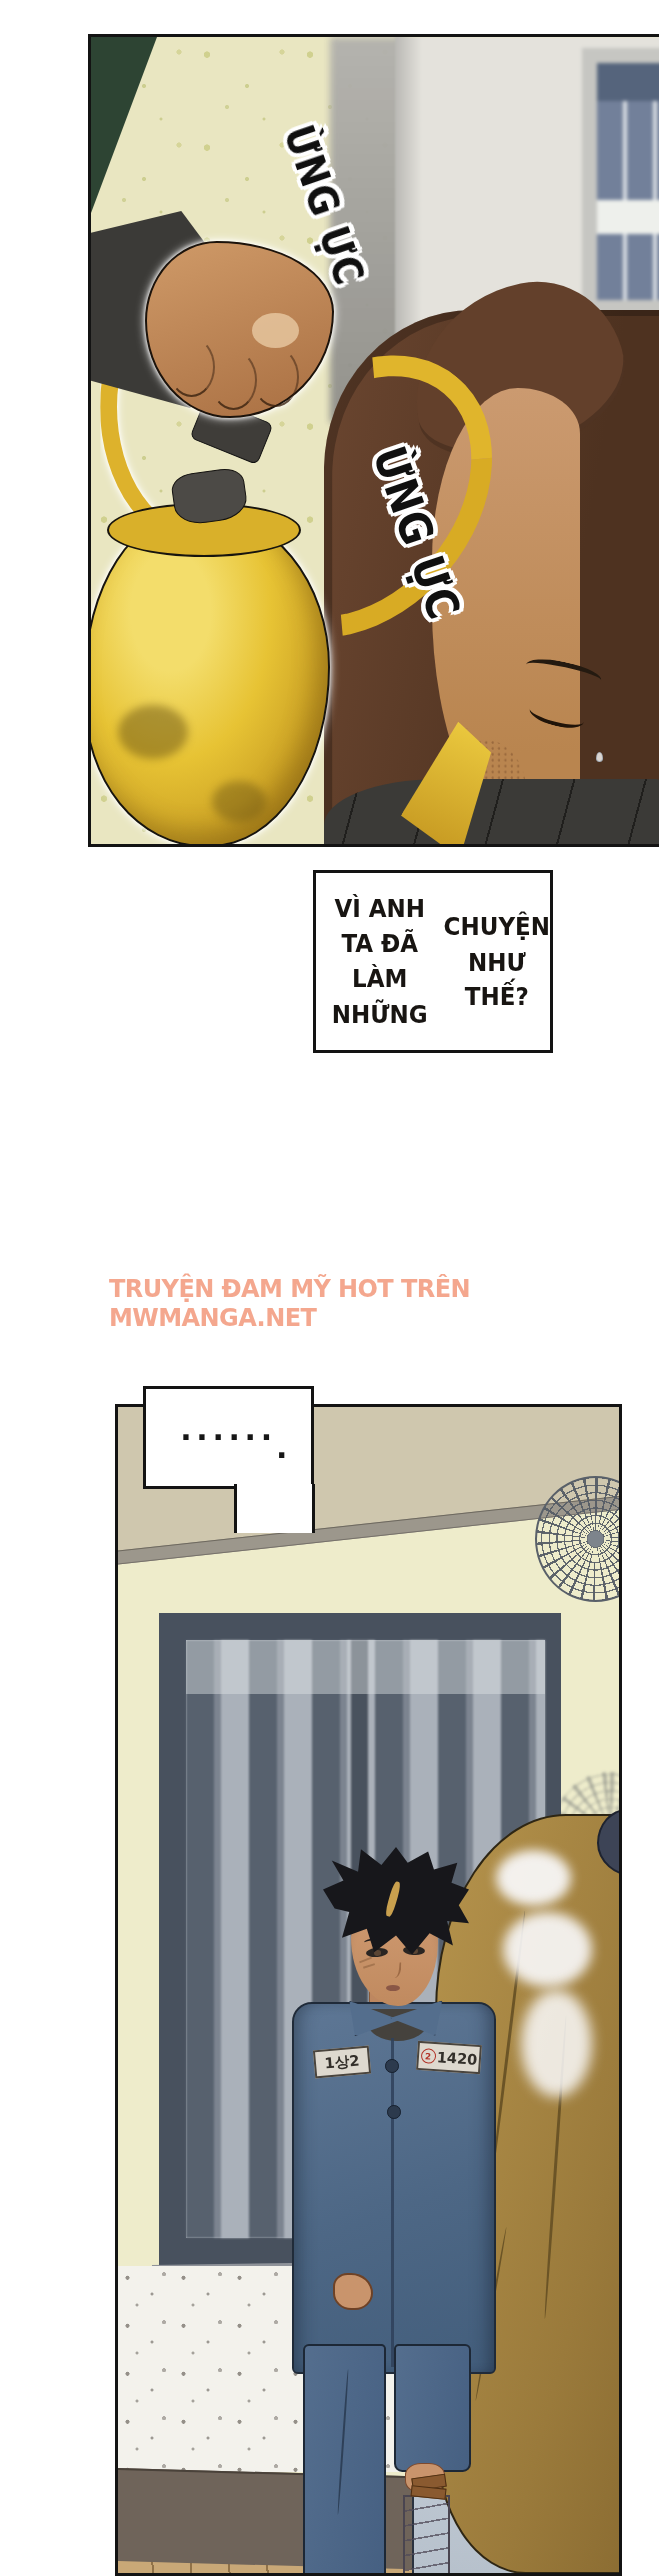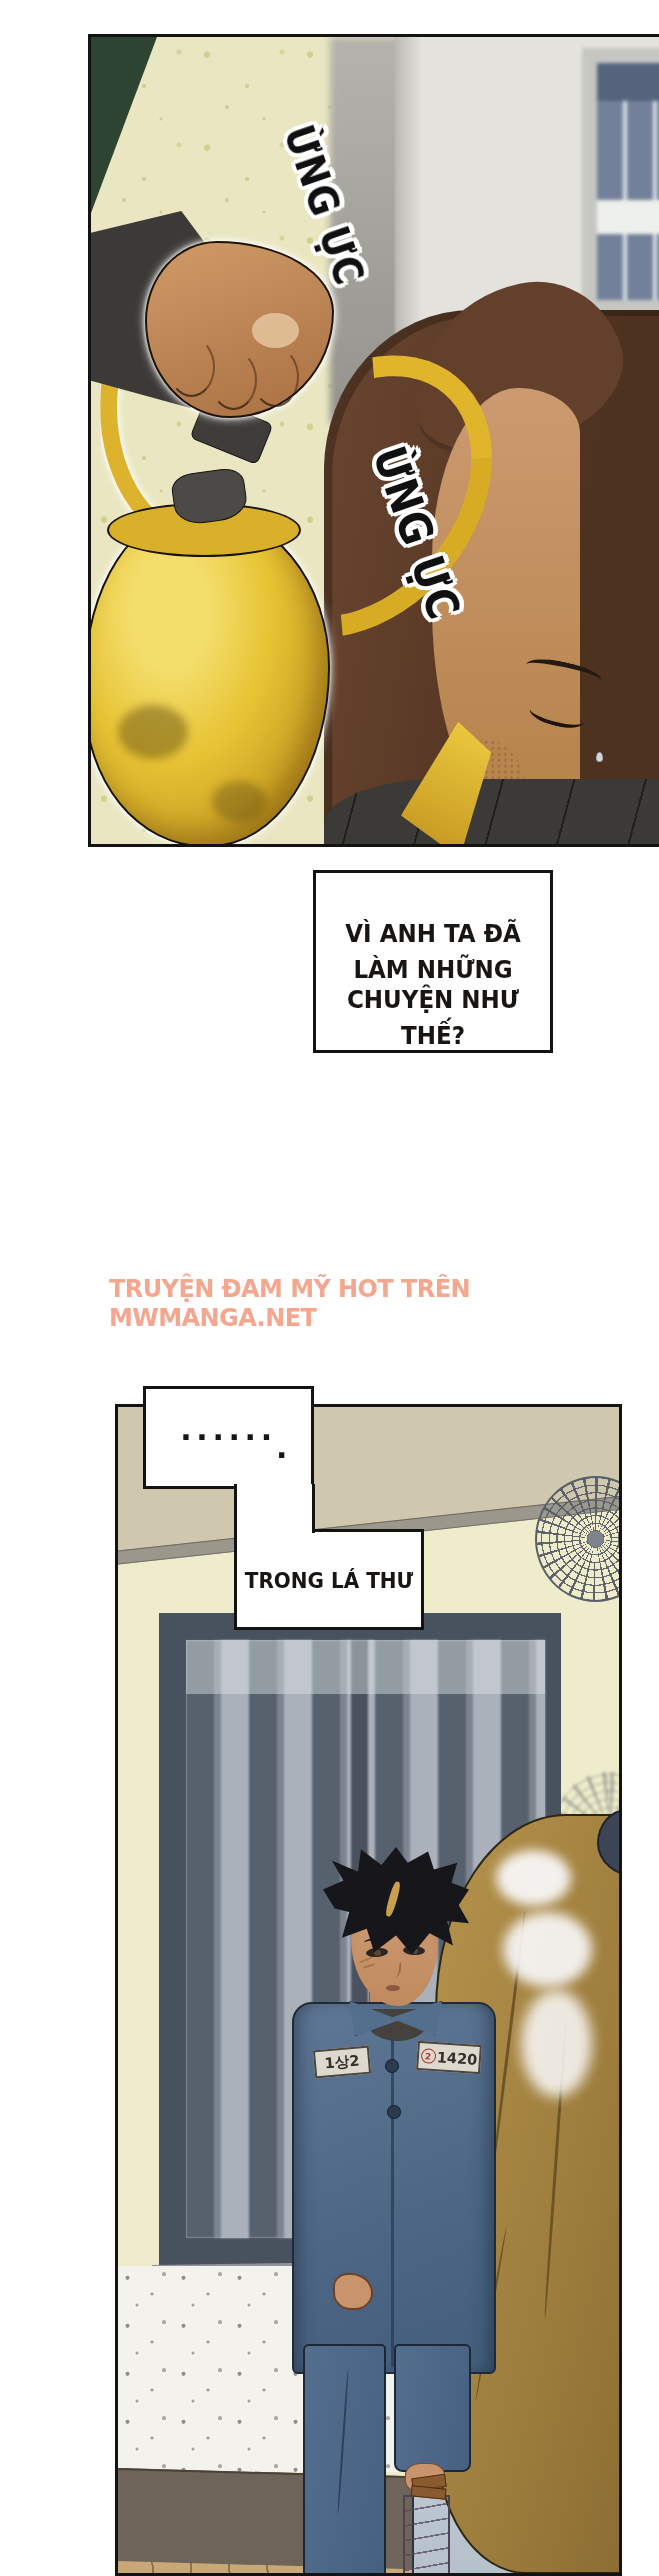--- a/index.html
+++ b/index.html
@@ -119,21 +119,21 @@
         <div class="abs" style="left:105px;top:104px;width:43px;height:56px;border:2.3px solid rgba(58,34,16,0);border-bottom-color:rgba(58,34,16,.8);border-right-color:rgba(58,34,16,.5);border-radius:50%;"></div>
         <div class="abs" style="left:105px;top:70px;width:47px;height:35px;background:#e9c9a2;border-radius:50%;opacity:.8;"></div>
       </div>
 
       <div class="sfx" style="left:229px;top:82px;font-size:36px;transform:rotate(71deg) scaleY(1.15);">ỪNG ỰC</div>
       <div class="sfx" style="left:321px;top:403px;font-size:39px;transform:rotate(71deg) scaleY(1.15);">ỪNG ỰC</div>
     </div>
   </div>
 
 
-  <div class="caption-box" style="left:313px;top:870px;width:240px;height:183px;flex-direction:column;line-height:1.42;justify-content:flex-end;">
+  <div class="caption-box" style="left:313px;top:870px;width:240px;height:183px;line-height:1.42;justify-content:flex-end;">
     <span class="caption-text" style="font-size:23px;">VÌ ANH TA ĐÃ LÀM NHỮNG</span>
     <span class="caption-text" style="font-size:23px;">CHUYỆN NHƯ THẾ?</span>
   </div>
 
   <div id="watermark">TRUYỆN ĐAM MỸ HOT TRÊN MWMANGA.NET</div>
 
   <div id="panel-bottom" class="panel speckle-cream">
     <div class="panel-inner">
 
       <div class="abs" style="left:-1.2px;top:-1.2px;width:503px;height:176px;background:#cfc7ae;
@@ -244,18 +244,15 @@
       </div>
     </div>
   </div>
 
   <div class="caption-box" style="left:143px;top:1386px;width:171px;height:103px;z-index:31;">
     <span style="font-size:30px;font-weight:bold;color:#161616;letter-spacing:4.7px;transform:translateY(-8.2px);">......</span>
     <span class="abs" style="left:130px;top:41px;font-size:30px;font-weight:bold;color:#161616;">.</span>
   </div>
   <div style="position:absolute;left:234px;top:1484px;width:81px;height:49px;background:#fff;
               border-left:3.5px solid #131313;border-right:3.5px solid #131313;box-sizing:border-box;z-index:33;"></div>
-  <div class="caption-box" style="left:234px;top:1529px;width:190px;height:101px;z-index:32;">
-    <span class="caption-text" style="font-size:20px;">TRONG LÁ THƯ</span>
-  </div>
 
 </div>
 
 
 </body></html>

